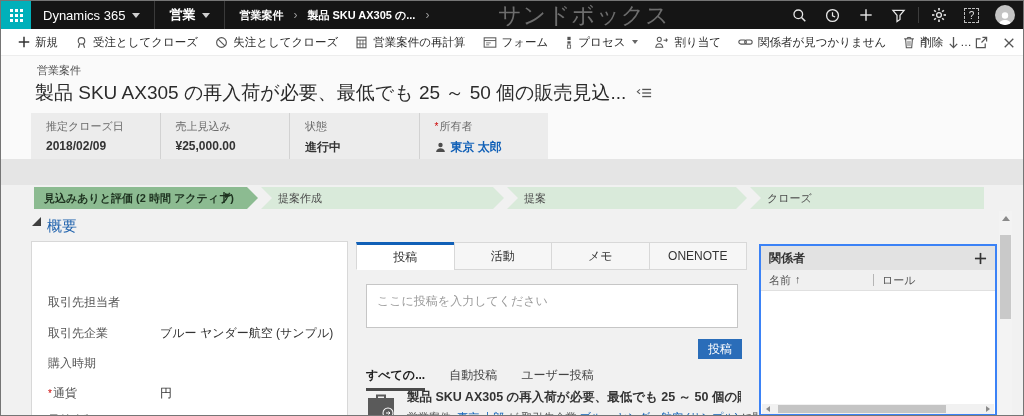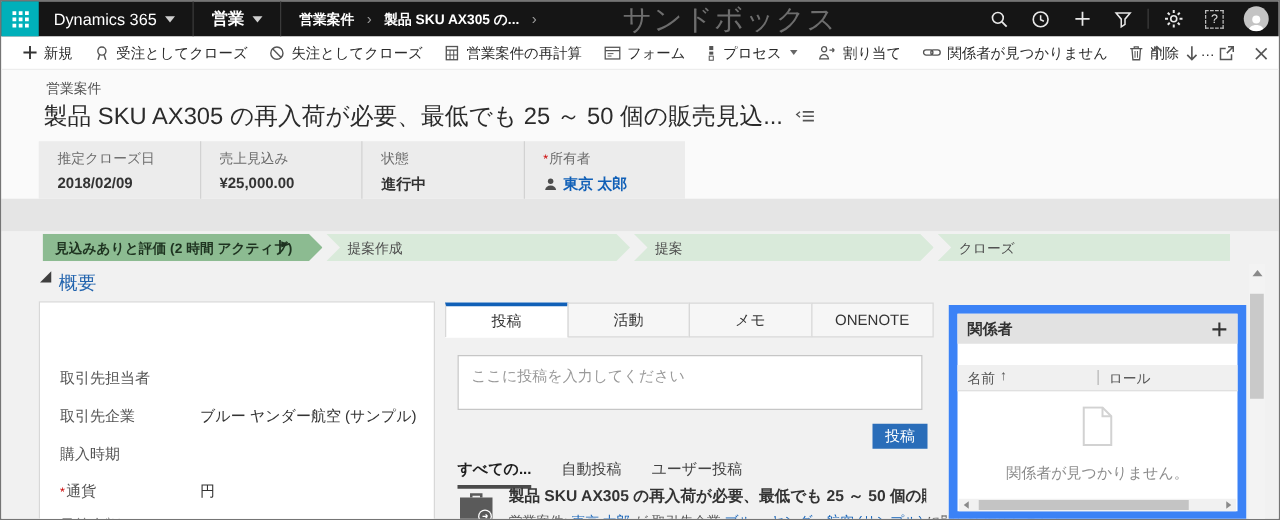--- a/index.html
+++ b/index.html
@@ -90,25 +90,25 @@
   .filter-tabs { position:absolute; left:365px; top:366px; display:flex; gap:24px; font-size:12px; color:#444; z-index:6; }
   .filter-tab { padding-bottom:4px; cursor:pointer; white-space:nowrap; }
   .filter-tab.active { font-weight:bold; color:#1f1f1f; border-bottom:3px solid #4a4a4a; }
   .post-item { position:absolute; left:365px; top:388px; width:378px; display:flex; gap:11px; z-index:6; }
   .post-icon { flex:none; margin-top:4px; }
   .post-t1 { font-size:12.5px; font-weight:bold; color:#333; white-space:nowrap; overflow:hidden; width:334px; }
   .post-t2 { font-size:11px; color:#555; margin-top:4px; white-space:nowrap; }
 
   
   .panel { position:absolute; left:758px; top:243px; width:238px; height:172px; background:#fff;
-           border:7px solid #3b82f6; z-index:6; }
+           border:2px solid #3b82f6; z-index:6; }
   .panel-hdr { height:24px; background:#e2e2e2; display:flex; align-items:center; padding:0 8px; }
   .panel-title { font-size:12px; font-weight:bold; color:#333; flex:1; }
   .panel-cols { height:21px; background:#f0f0f0; display:flex; align-items:center; padding:0 8px; font-size:11px; color:#555;
-                border-bottom:1px solid #e0e0e0;margin-top:17px; }
+                border-bottom:1px solid #e0e0e0; }
   .col-name { width:104px; display:flex; gap:4px; }
   .col-div { width:1px; height:12px; background:#b5b5b5; margin-right:8px; }
   .panel-empty { text-align:center; padding-top:12px; }
   .empty-msg { font-size:12px; color:#8c8c8c; margin-top:8px; }
   .hsb { position:absolute; left:1px; right:1px; bottom:0; height:10px; background:#f1f1f1; }
   .hsb-thumb { position:absolute; left:16px; top:1px; width:168px; height:8px; background:#c4c4c4; cursor:pointer; }
   .hsb-arrow { position:absolute; top:2px; width:0; height:0; border-top:3px solid transparent; border-bottom:3px solid transparent; }
   .hsb-arrow.l { left:4px; border-right:4px solid #8a8a8a; }
   .hsb-arrow.r { right:4px; border-left:4px solid #8a8a8a; }
 
@@ -442,27 +442,20 @@
         </svg>
     </div>
     <div class="panel-cols">
       <span class="col-name">
         <span>名前</span>
         <span>↑</span>
       </span>
       <span class="col-div"></span>
       <span>ロール</span>
     </div>
-    <div class="panel-empty">
-      <svg width="26" height="32" viewBox="0 0 26 32">
-        <path d="M2 1h15l7 7v23H2z" fill="none" stroke="#d2d2d2" stroke-width="1.6"></path>
-        <path d="M17 1v7h7" fill="none" stroke="#d2d2d2" stroke-width="1.6"></path>
-      </svg>
-      <div class="empty-msg">関係者が見つかりません。</div>
-    </div>
     <div class="hsb">
       <span class="hsb-arrow l"></span>
       <span class="hsb-thumb"></span>
       <span class="hsb-arrow r"></span>
     </div>
   </div>
 
   <div class="vsb">
     <span class="vsb-up"></span>
     <span class="vsb-thumb"></span>

